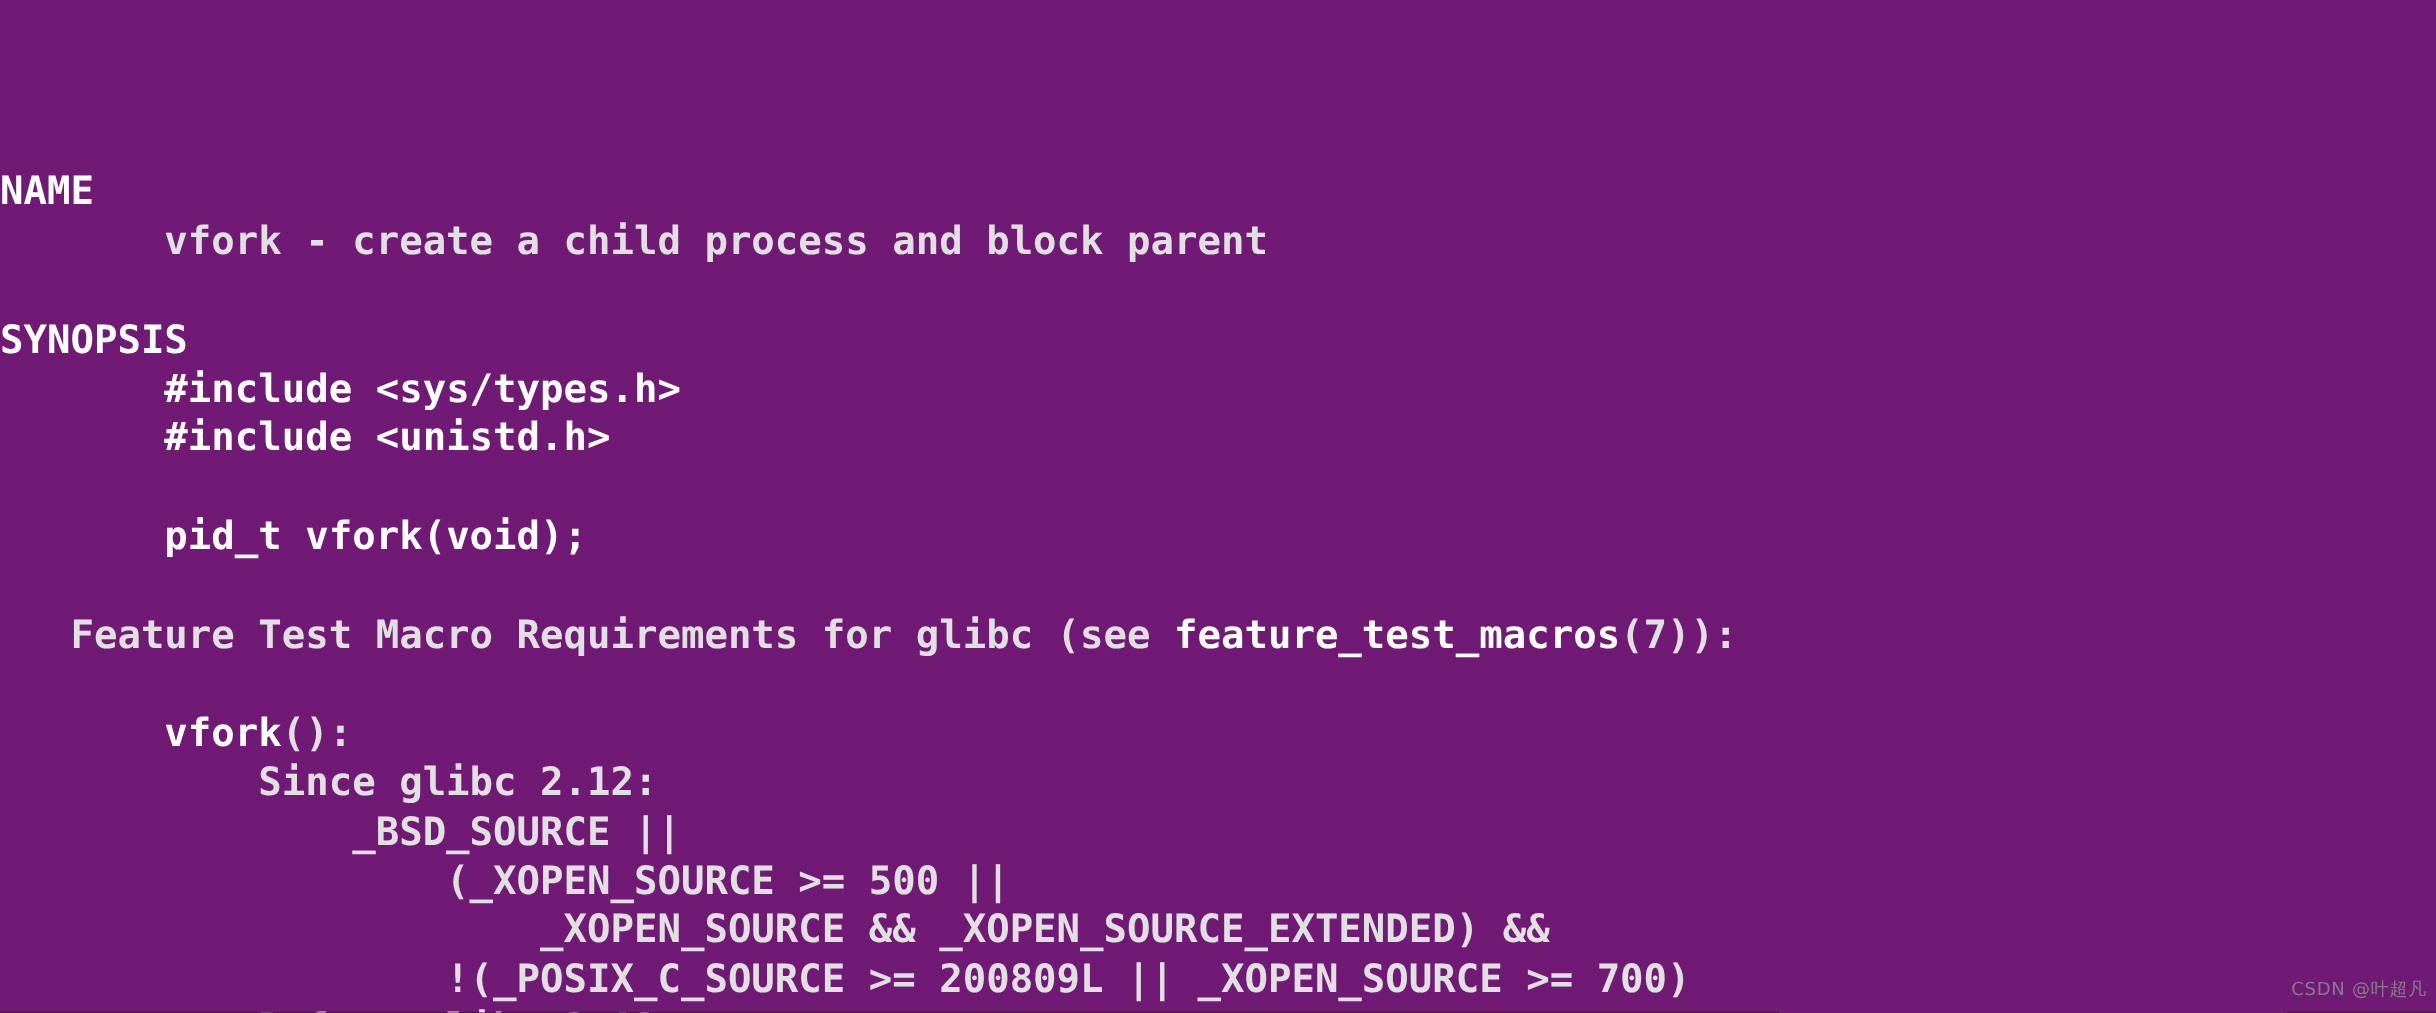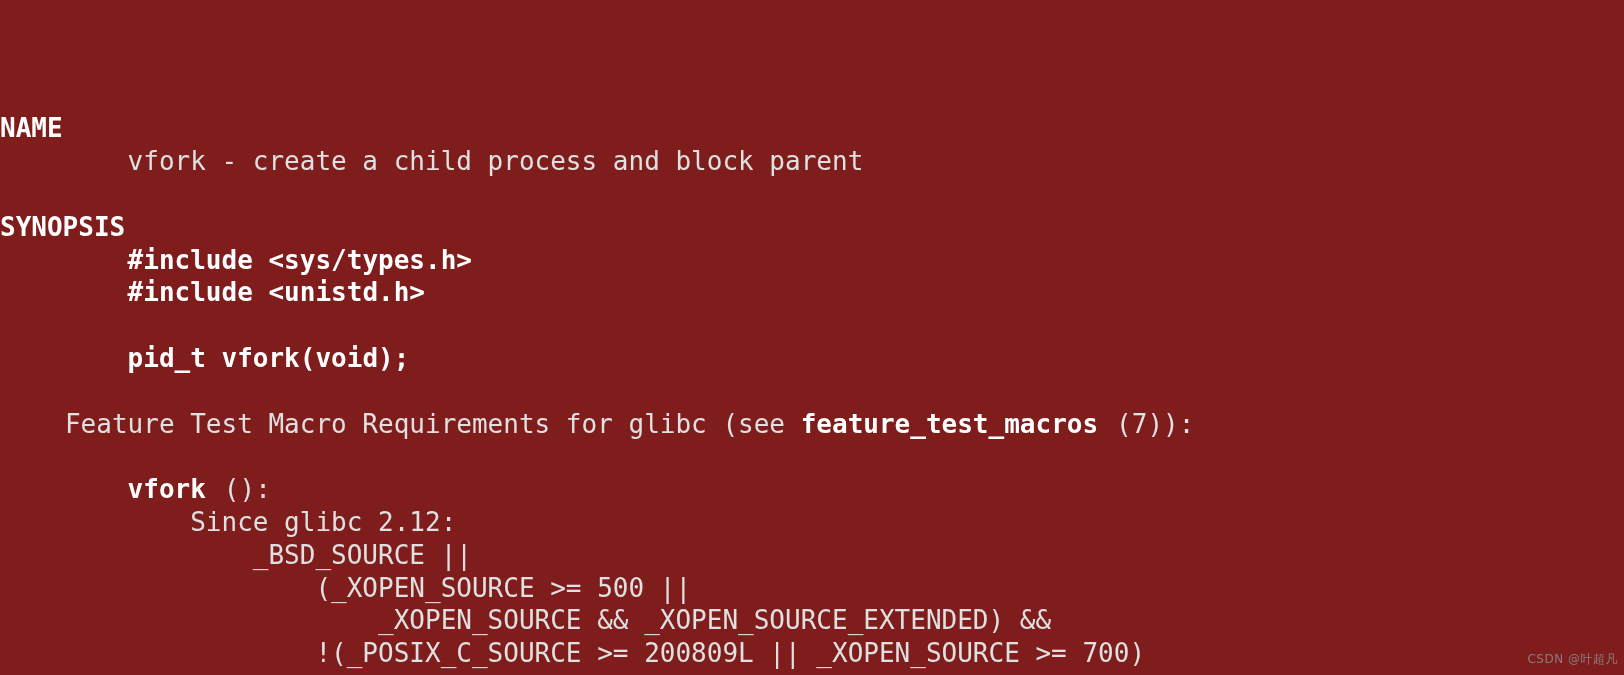--- a/index.html
+++ b/index.html
@@ -11,21 +11,21 @@
     width: 1624px;
     height: 675px;
     overflow: hidden;
     font-family: "DejaVu Sans Mono", "Liberation Mono", monospace;
   }
 
   #terminal {
     position: relative;
     width: 1624px;
     height: 675px;
-    background: #7f1d1d;
+    background: #701a75;
     overflow: hidden;
   }
 
   #screen {
     position: absolute;
     left: 0px;
     top: 14px;
     width: 1624px;
     font-size: 26px;
     line-height: 32.8px;
@@ -43,23 +43,22 @@
     color: #e8e8e8;
     display: block;
   }
 
   .b {
     font-weight: bold;
     color: #ffffff;
   }
 
   .n {
-    font-weight: normal;
+    font-weight: bold;
     color: #e0e0e0;
-    padding-left: 18px;
   }
 
   .blank {
     display: block;
     height: 32.8px;
   }
 
   #watermark {
     position: absolute;
     right: 6px;

